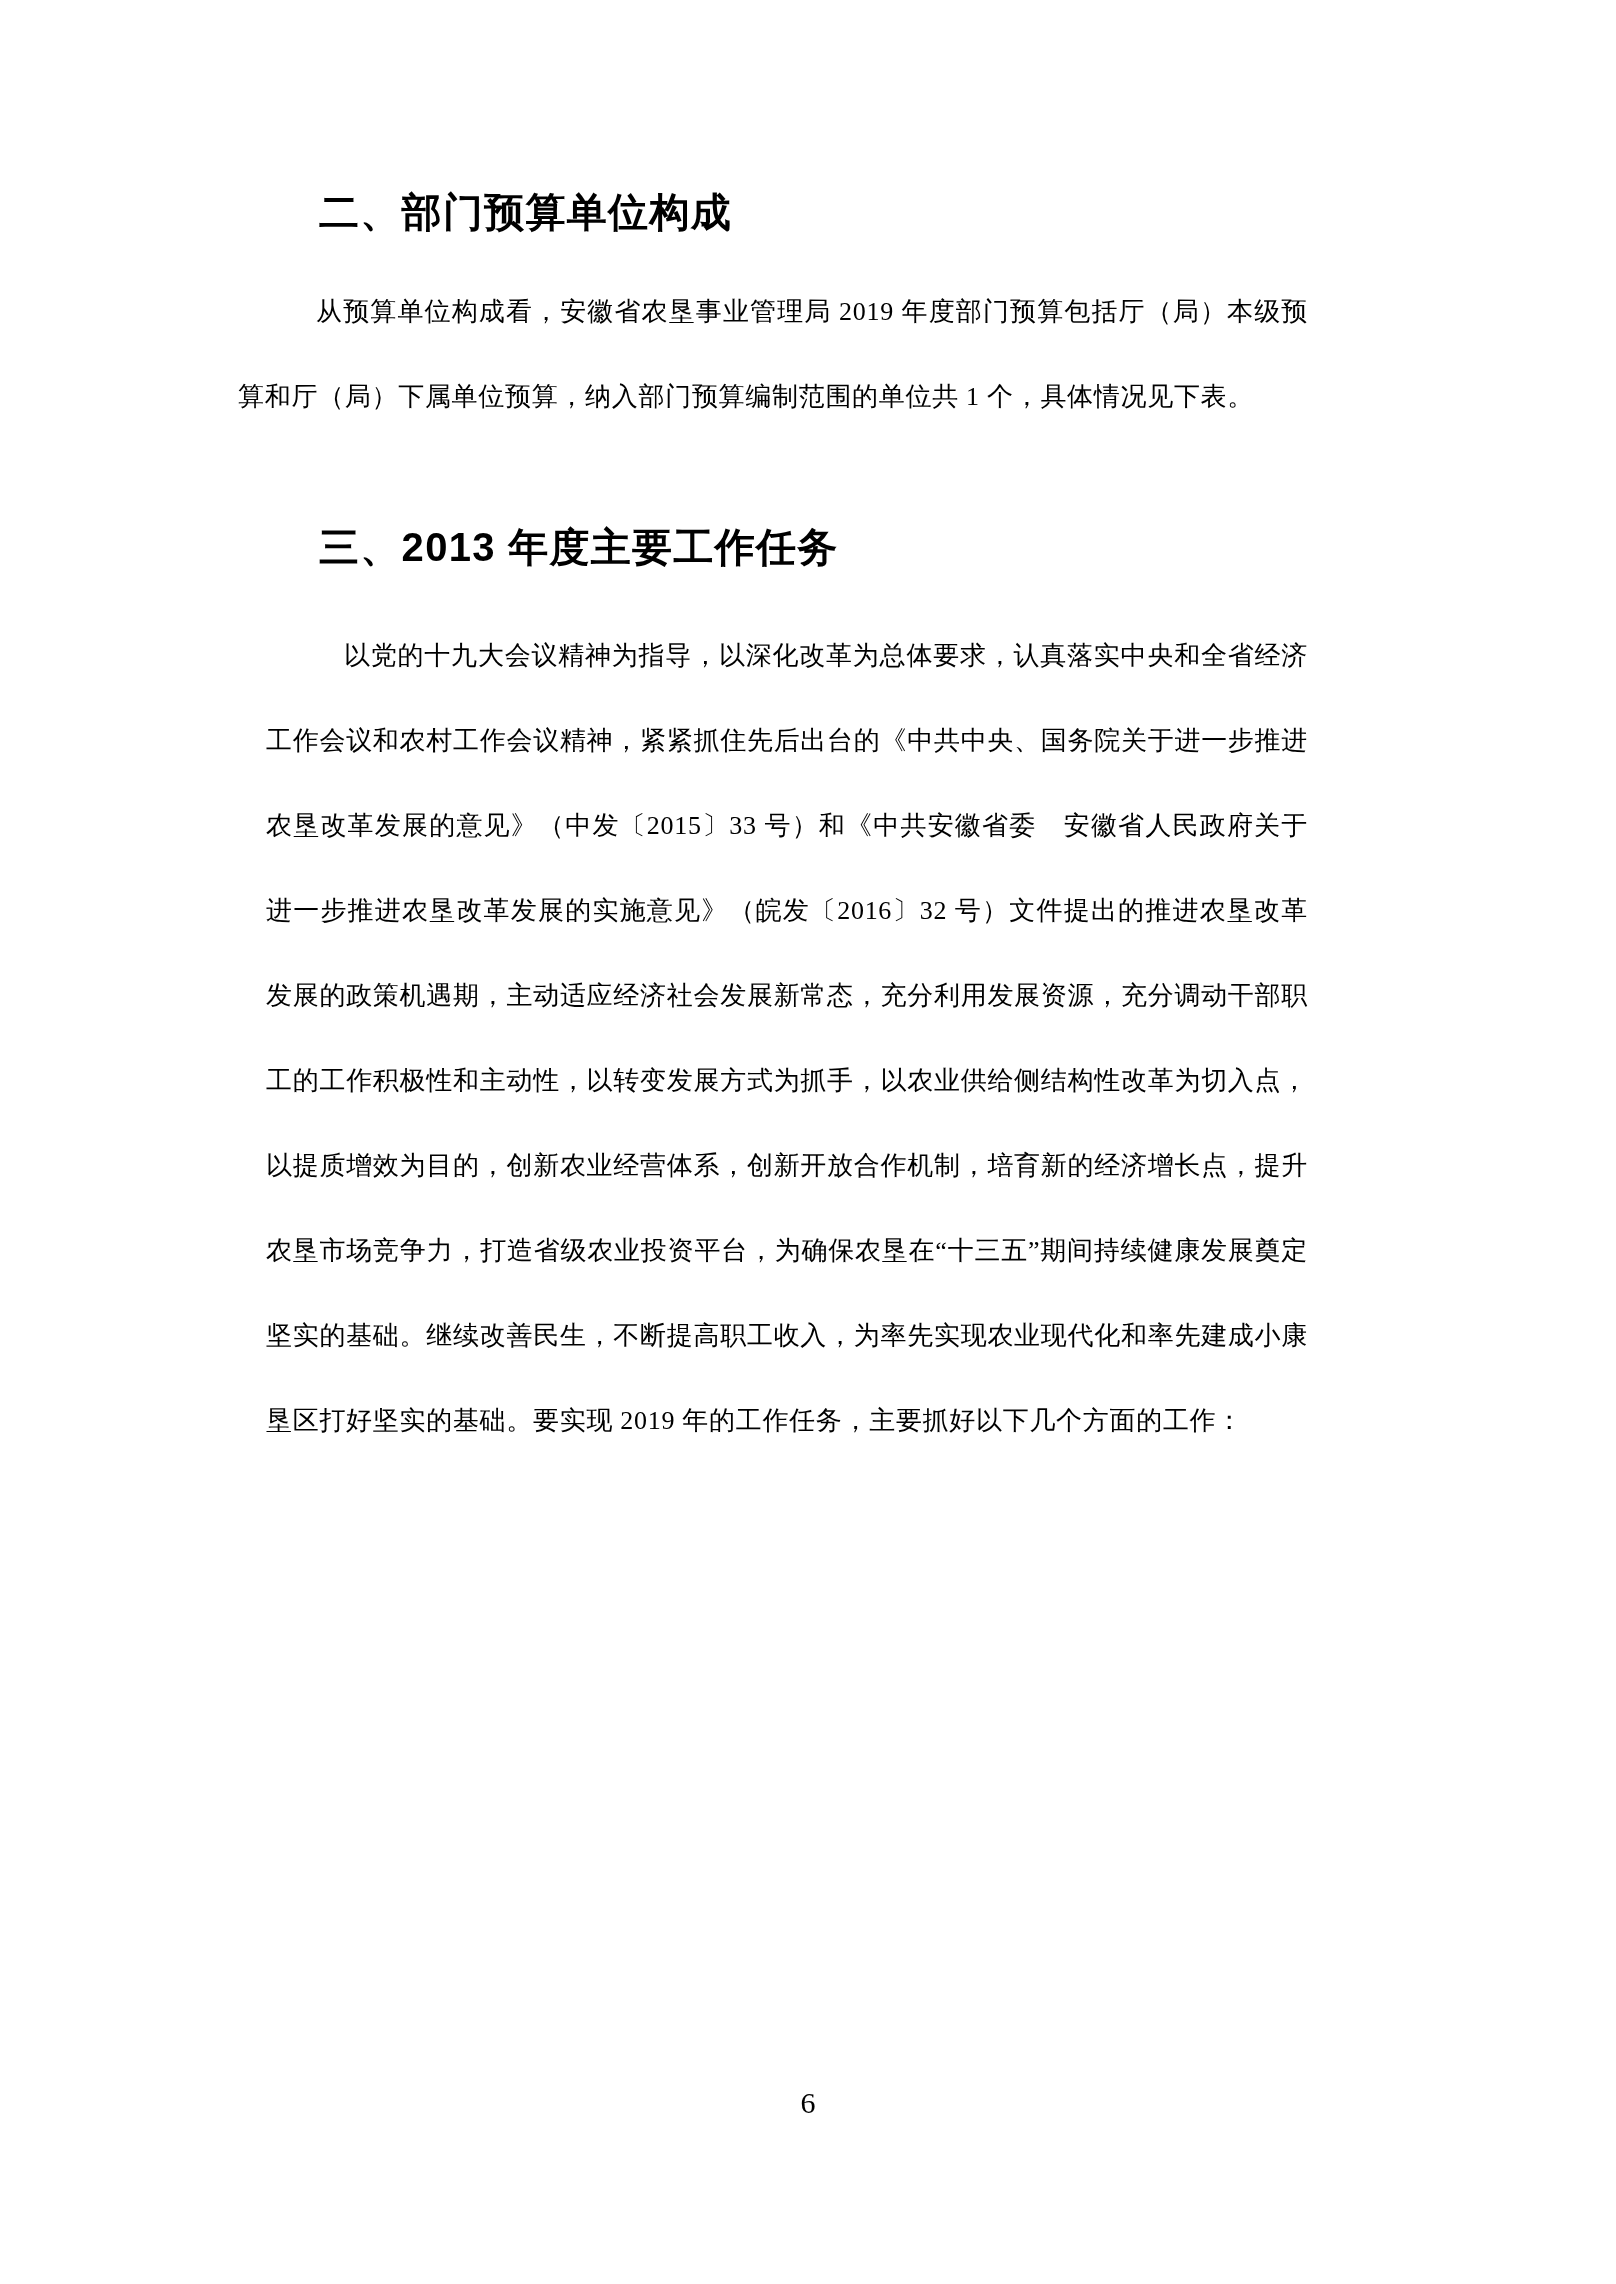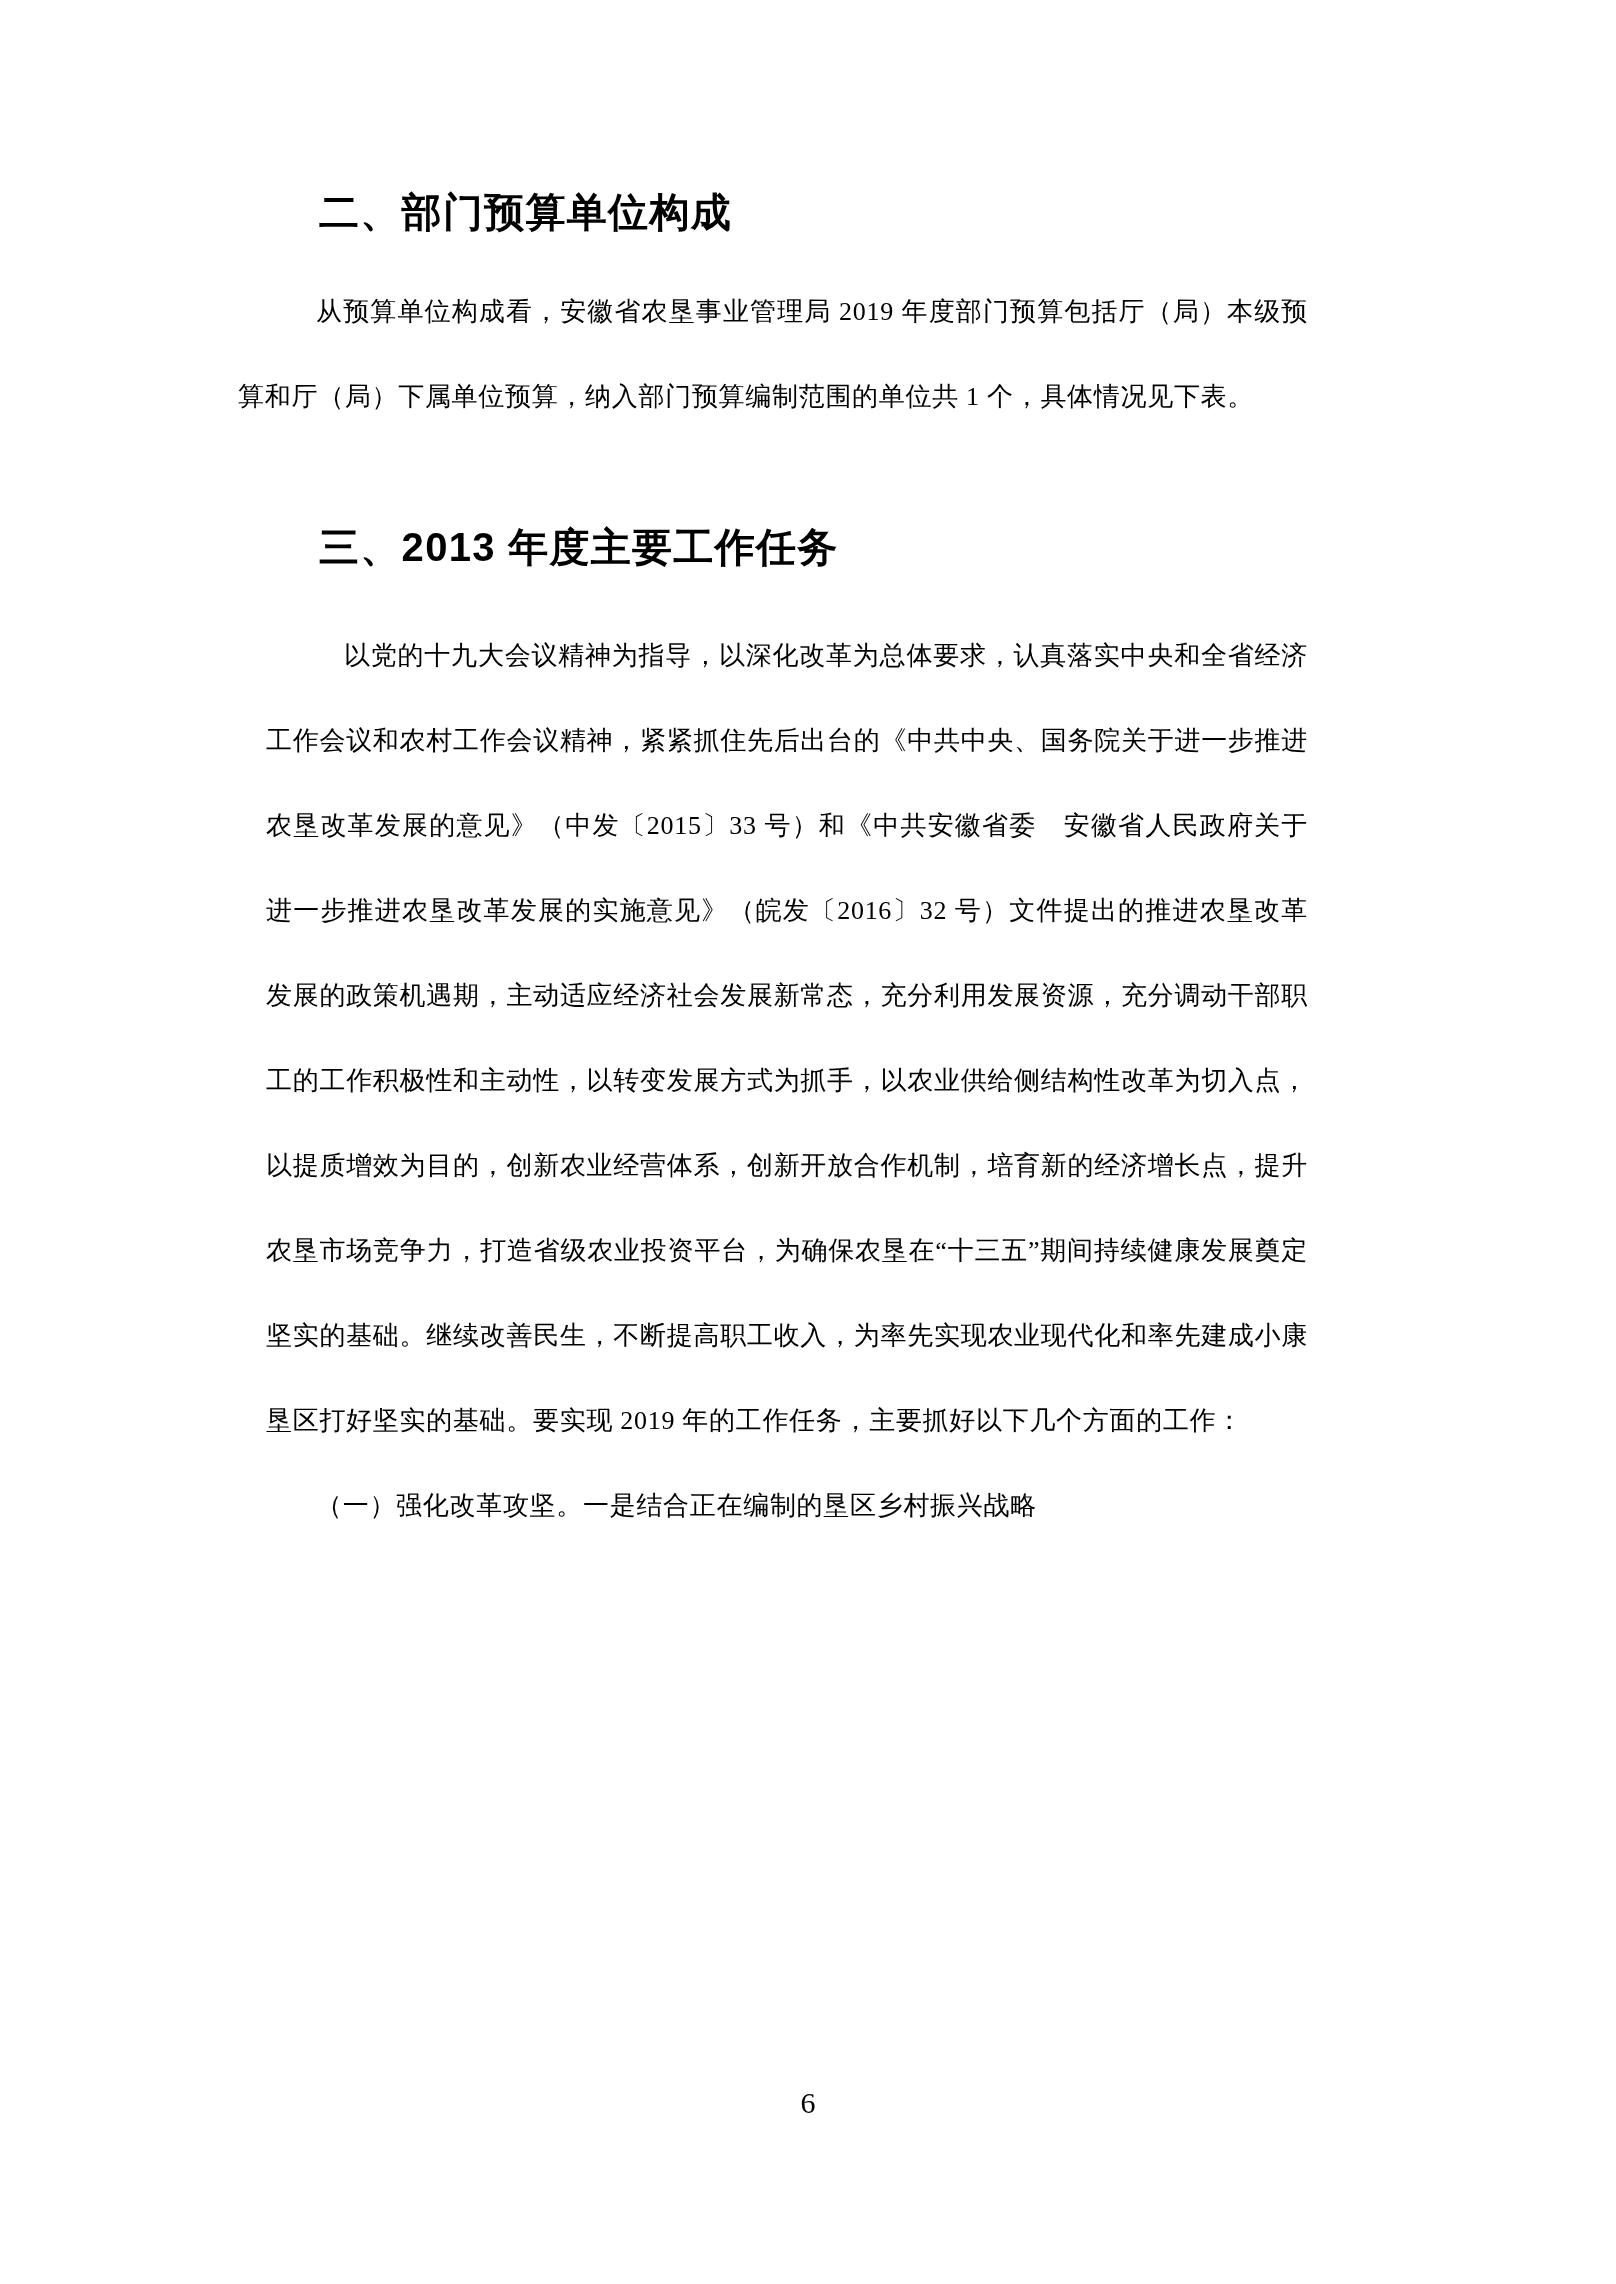--- a/index.html
+++ b/index.html
@@ -85,18 +85,17 @@
 
   <h2 class="section-heading" id="heading-section2">二、部门预算单位构成</h2>
 
   <p class="body-para" id="para-intro">从预算单位构成看，安徽省农垦事业管理局 2019 年度部门预算包括厅（局）本级预算和厅（局）下属单位预算，纳入部门预算编制范围的单位共 1 个，具体情况见下表。</p>
 
 
   <h2 class="section-heading" id="heading-section3">三、2013 年度主要工作任务</h2>
 
   <p class="body-para" id="para-main">以党的十九大会议精神为指导，以深化改革为总体要求，认真落实中央和全省经济工作会议和农村工作会议精神，紧紧抓住先后出台的《中共中央、国务院关于进一步推进农垦改革发展的意见》（中发〔2015〕33 号）和《中共安徽省委　安徽省人民政府关于进一步推进农垦改革发展的实施意见》（皖发〔2016〕32 号）文件提出的推进农垦改革发展的政策机遇期，主动适应经济社会发展新常态，充分利用发展资源，充分调动干部职工的工作积极性和主动性，以转变发展方式为抓手，以农业供给侧结构性改革为切入点，以提质增效为目的，创新农业经营体系，创新开放合作机制，培育新的经济增长点，提升农垦市场竞争力，打造省级农业投资平台，为确保农垦在“十三五”期间持续健康发展奠定坚实的基础。继续改善民生，不断提高职工收入，为率先实现农业现代化和率先建成小康垦区打好坚实的基础。要实现 2019 年的工作任务，主要抓好以下几个方面的工作：</p>
 
-  <p class="body-para" id="para-sub">（一）强化改革攻坚。一是结合正在编制的垦区乡村振兴战略</p>
 
   <div class="page-number">6</div>
 
 </div>
 
 
 </body></html>

